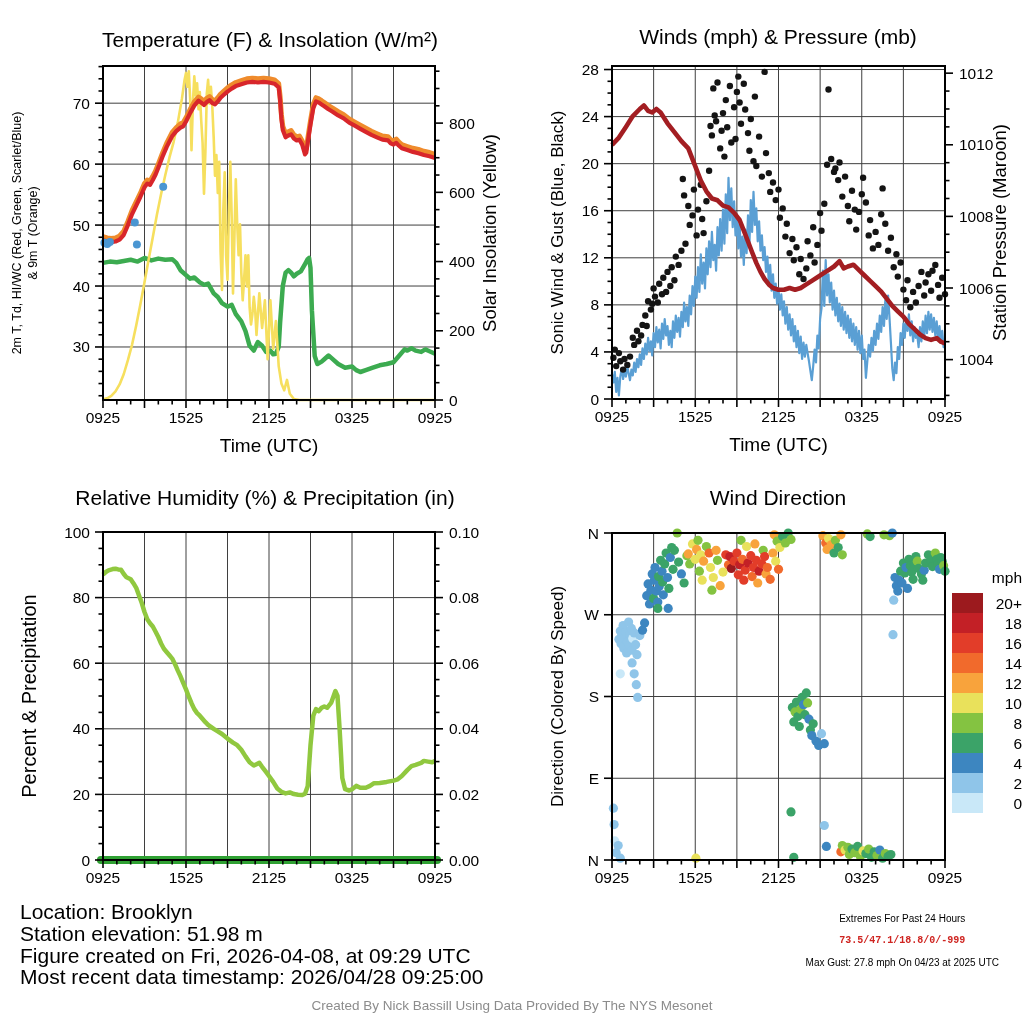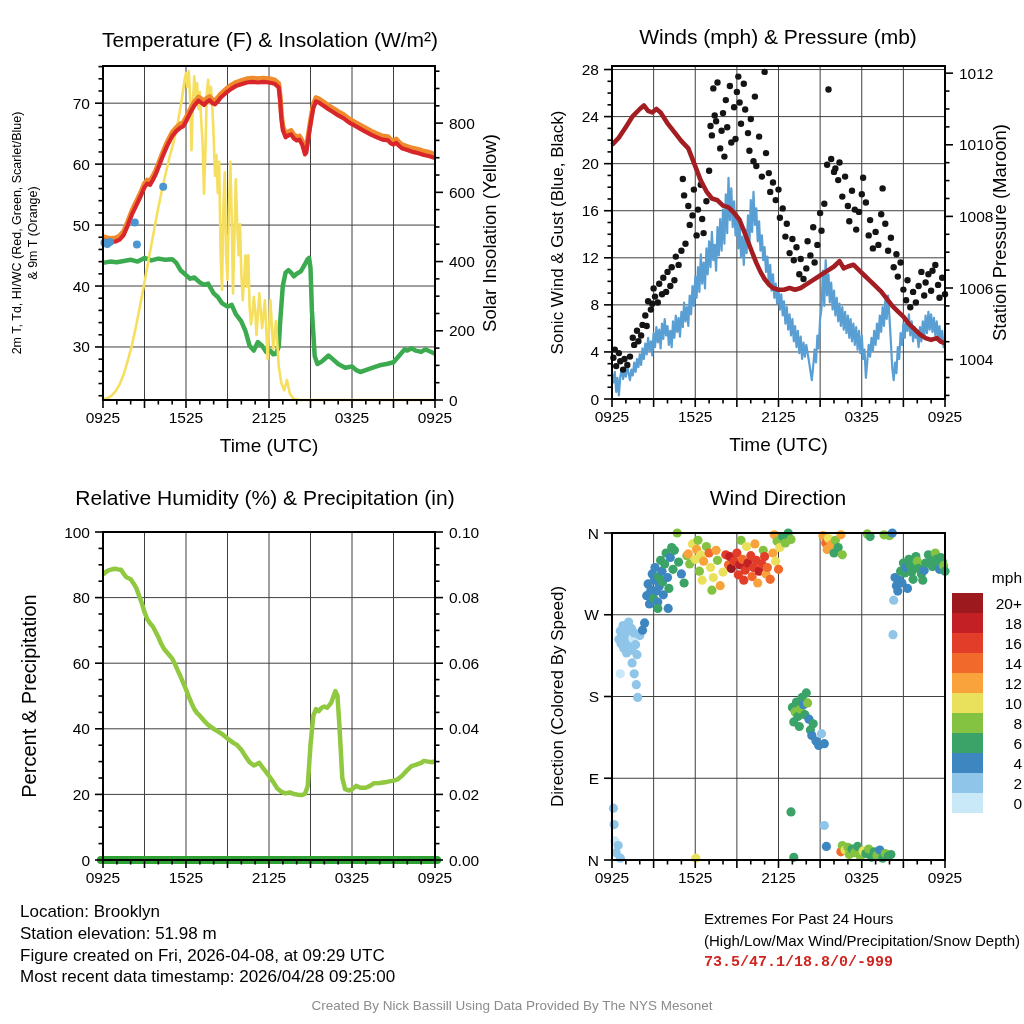--- a/index.html
+++ b/index.html
@@ -1,20 +1,20 @@
 <!DOCTYPE html>
 <html><head>
 <meta charset="utf-8">
 <style>
   html,body{margin:0;padding:0;background:#fff;}
   .canvas{position:relative;width:1024px;height:1024px;background:#ffffff;overflow:hidden;
           font-family:"Liberation Sans", sans-serif;}
   svg text{font-family:"Liberation Sans", sans-serif;fill:#000;}
-  .footer-left{position:absolute;left:20px;top:901px;font-size:17px;line-height:21.8px;color:#000;}
-  .footer-right{position:absolute;right:4px;top:908px;font-size:15px;line-height:22px;color:#000;text-align:left;}
+  .footer-left{position:absolute;left:20px;top:901px;font-size:21px;line-height:21.8px;color:#000;}
+  .footer-right{position:absolute;right:25px;top:908px;font-size:10px;line-height:22px;color:#000;text-align:center;}
   .credit{position:absolute;left:0;top:998px;width:100%;text-align:center;font-size:13.5px;}
   .bold-red{font-weight:bold;font-family:Liberation Mono, monospace;}
 </style>
 </head>
 <body>
 
 <div class="canvas">
   <svg id="chart-canvas" width="1024" height="1024" viewBox="0 0 1024 1024">
       <g>
         <g stroke="#3f3f3f" stroke-width="1">
@@ -834,18 +834,18 @@
 
   <div class="footer-left">
     <div>Location: Brooklyn</div>
     <div>Station elevation: 51.98 m</div>
     <div>Figure created on Fri, 2026-04-08, at 09:29 UTC</div>
     <div>Most recent data timestamp: 2026/04/28 09:25:00</div>
   </div>
 
   <div class="footer-right">
     <div>Extremes For Past 24 Hours</div>
-    <div>(High/Low/Max Wind/Precipitation/Snow Depth)</div>
     <div id="extremes-values" class="bold-red" style="color: rgb(207, 36, 32);">73.5/47.1/18.8/0/-999</div>
+    <div>Max Gust: 27.8 mph On 04/23 at 2025 UTC</div>
   </div>
 
   <div id="credit-line" class="credit" style="color: rgb(140, 140, 140);">Created By Nick Bassill Using Data Provided By The NYS Mesonet</div>
 </div>
 
 </body></html>

